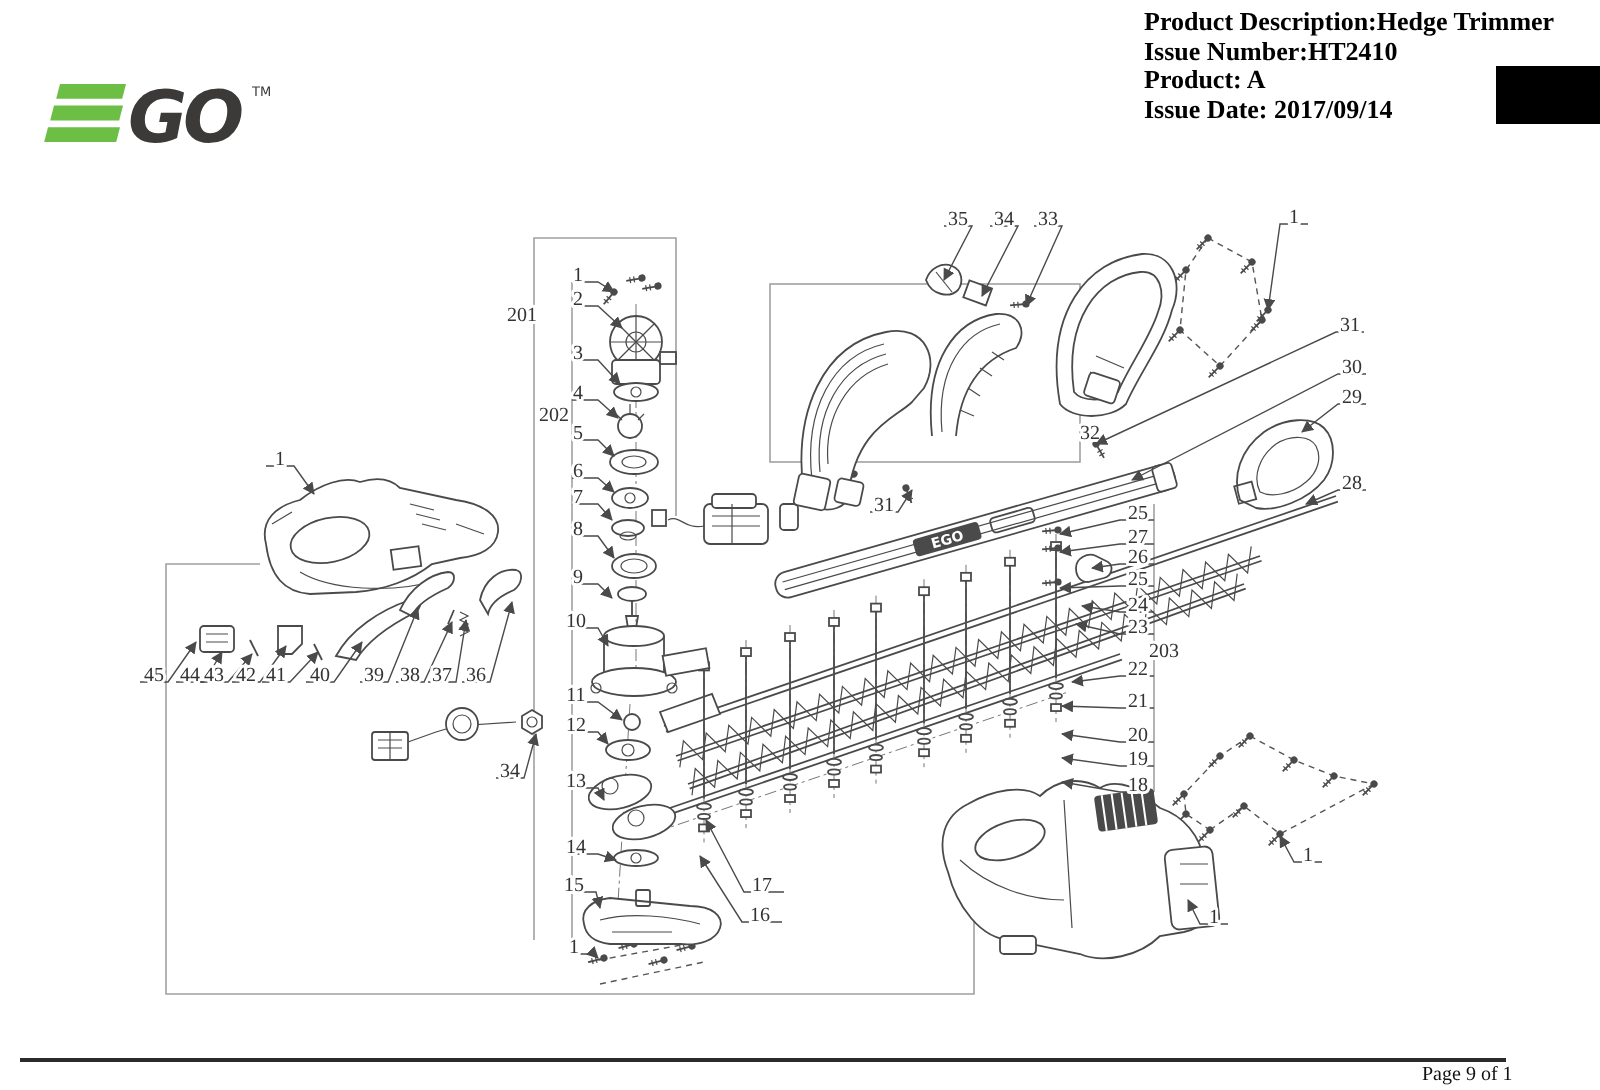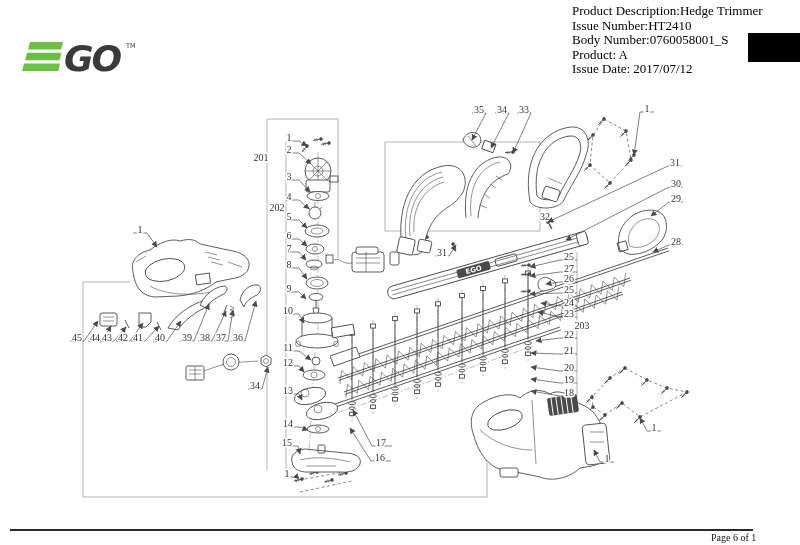--- a/index.html
+++ b/index.html
@@ -1,18 +1,18 @@
 <!DOCTYPE html>
 <html><head>
 <meta charset="utf-8">
 <style>
   html,body{margin:0;padding:0;background:#888;}
   .page{position:relative;width:800px;height:545px;background:#ffffff;overflow:hidden;
         font-family:"Liberation Serif", serif;}
-  .header-info{position:absolute;left:572px;top:4px;font-size:13px;line-height:14.5px;color:#000;}
+  .header-info{position:absolute;left:572px;top:4px;font-size:13px;line-height:14.5px;color:#000;font-weight:bold;}
   .black-box{position:absolute;left:748px;top:33px;width:52px;height:29px;background:#000;}
   .logo-wrap{position:absolute;left:8px;top:34px;}
   .footer-rule{position:absolute;left:10px;top:529px;width:743px;border-top:2px solid #2b2b2b;}
   .footer-text{position:absolute;left:711px;top:532px;font-size:10px;color:#111;}
   svg#diagram{position:absolute;left:0;top:0;}
   svg text.co{font-family:"Liberation Serif",serif;font-size:10px;fill:#333;
       paint-order:stroke;stroke:#fff;stroke-width:3px;stroke-linejoin:round;text-anchor:middle;}
   .ink{stroke:#4a4a4a;fill:none;stroke-width:0.9;}
   .inkf{stroke:#4a4a4a;fill:#ffffff;stroke-width:0.9;}
   .thin{stroke:#4a4a4a;fill:none;stroke-width:0.6;}
@@ -33,23 +33,22 @@
       <path d="M19,18.8 h34.5 l-1.9,7.4 h-34.5 z" fill="#6cbe45"></path>
       <path d="M16,29.6 h36 l-1.9,7.4 h-36 z" fill="#6cbe45"></path>
       <text x="56" y="37" font-family="DejaVu Sans, sans-serif" font-size="36" font-weight="bold" font-style="italic" fill="#3b3a39" letter-spacing="-2">GO</text>
       <text x="118" y="14" font-family="DejaVu Sans, sans-serif" font-size="6.5" fill="#3b3a39">TM</text>
     </svg>
   </div>
 
   <div class="header-info">
     <div>Product Description:Hedge Trimmer</div>
     <div>Issue Number:HT2410</div>
-    <div>Body Number:0760058001_S</div>
     <div>Product: A</div>
-    <div>Issue Date: 2017/07/12</div>
+    <div>Issue Date: 2017/09/14</div>
   </div>
 
   <div class="black-box"></div>
 
   <svg id="diagram" width="800" height="545" viewBox="0 0 800 545">
     <defs>
       <marker id="arr" markerWidth="7" markerHeight="7" refX="5.5" refY="3" orient="auto" markerUnits="userSpaceOnUse">
         <path d="M0,0 L6,3 L0,6 z" fill="#4a4a4a"></path>
       </marker>
     </defs>
@@ -606,14 +605,14 @@
         <text x="261" y="160.5" class="co">201</text>
         <text x="277" y="210.5" class="co">202</text>
         <polyline points="661,431 647,431 640,418" class="lead" marker-end="url(#arr)"></polyline>
         <text x="654" y="430.5" class="co">1</text>
         <polyline points="614,462 600,462 594,450" class="lead" marker-end="url(#arr)"></polyline>
         <text x="607" y="461.5" class="co">1</text>
       </g>
   </svg>
 
   <div class="footer-rule"></div>
-  <div class="footer-text">Page 6 of 1</div>
+  <div class="footer-text">Page 9 of 1</div>
 </div>
 
 </body></html>

